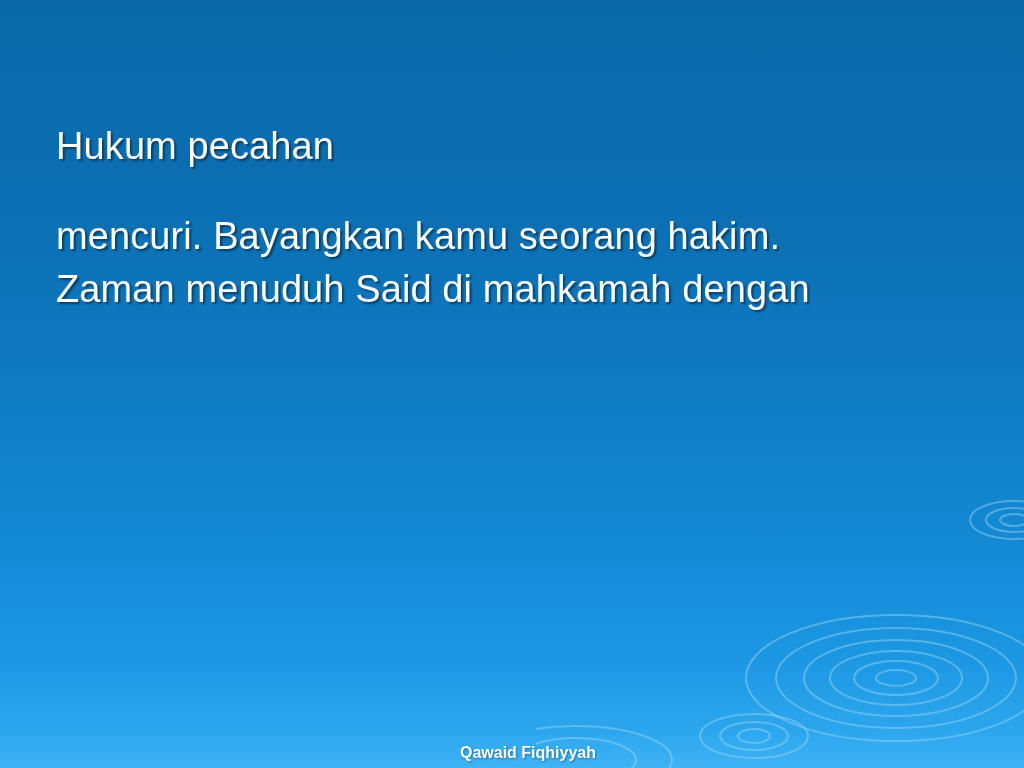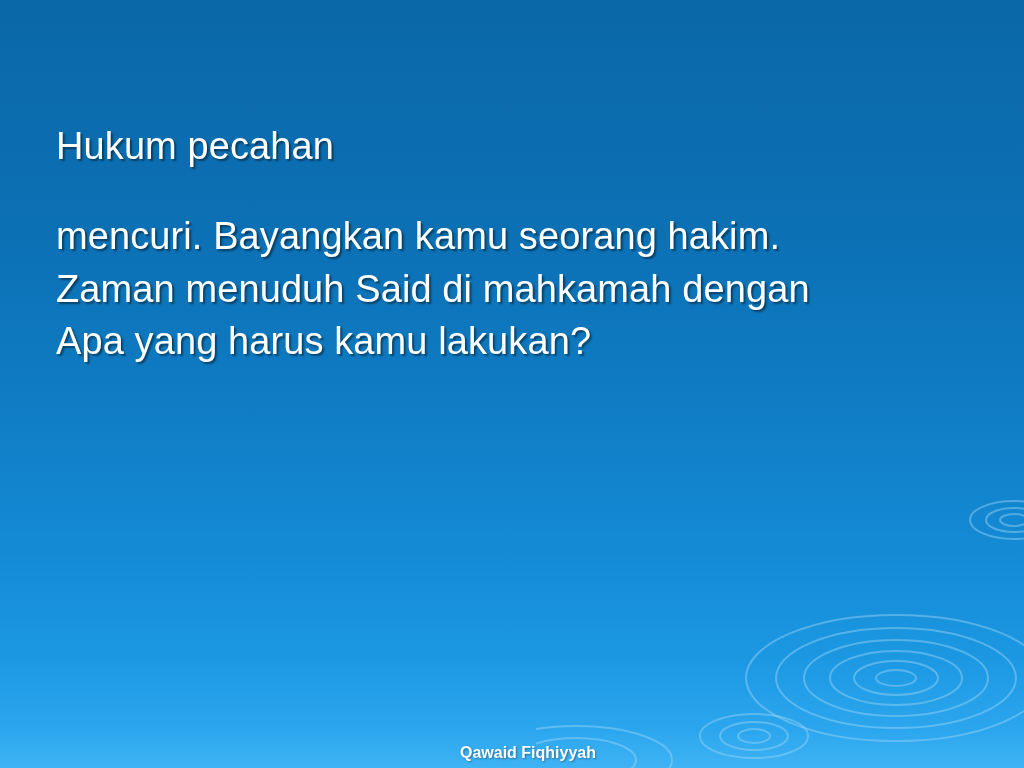--- a/index.html
+++ b/index.html
@@ -86,18 +86,17 @@
       <ellipse cx="40" cy="292" rx="60" ry="22"></ellipse>
       <ellipse cx="40" cy="292" rx="96" ry="34"></ellipse>
     </g>
   </svg>
 
   <div class="slide-body">
     <p class="para">Hukum pecahan</p>
     <div class="spacer"></div>
     <p class="para">mencuri. Bayangkan kamu seorang hakim.</p>
     <p class="para">Zaman menuduh Said di mahkamah dengan</p>
-    <p class="para">Apa yang harus kamu lakukan?</p>
   </div>
 
   <div class="footer">Qawaid Fiqhiyyah</div>
 
 </div>
 
 </body></html>

